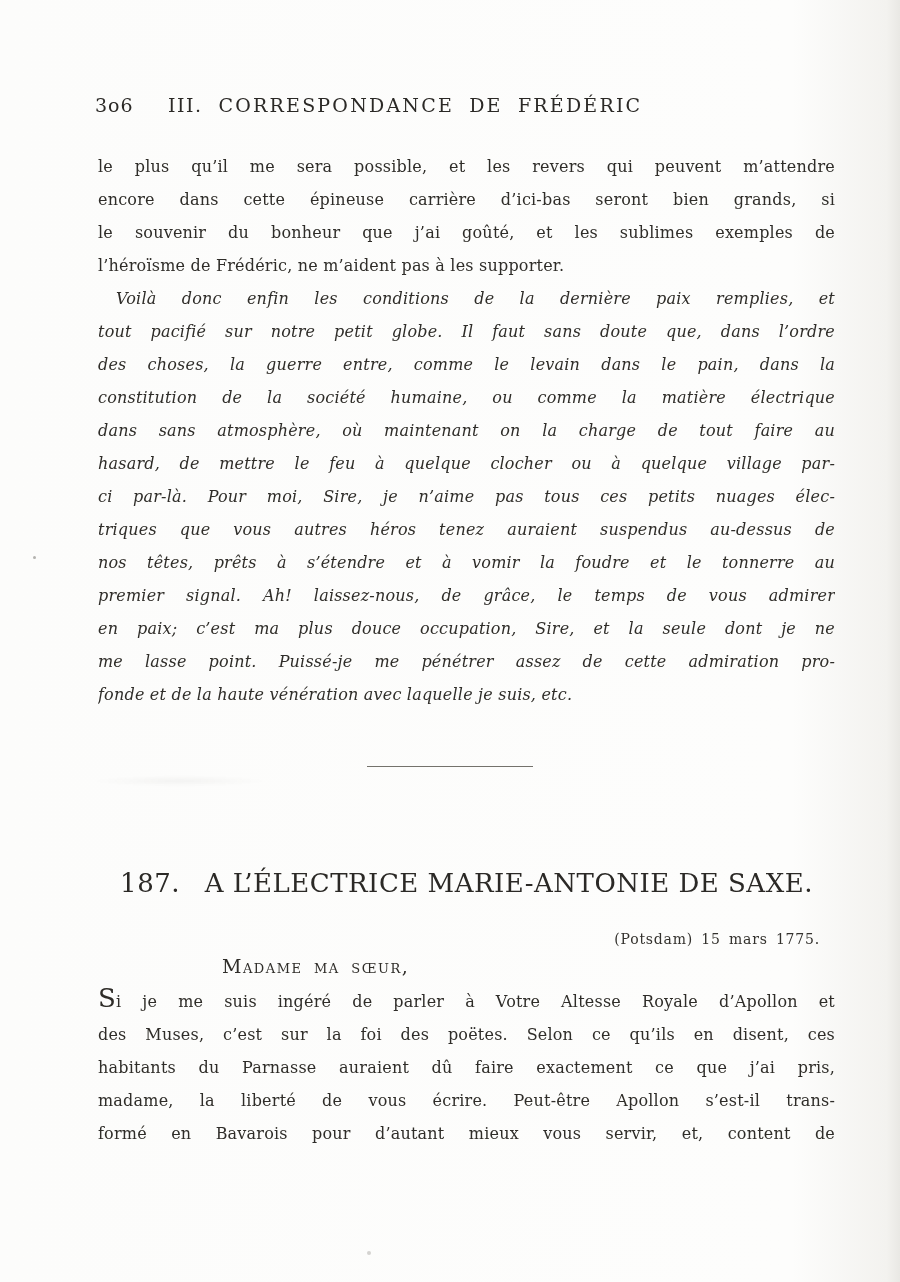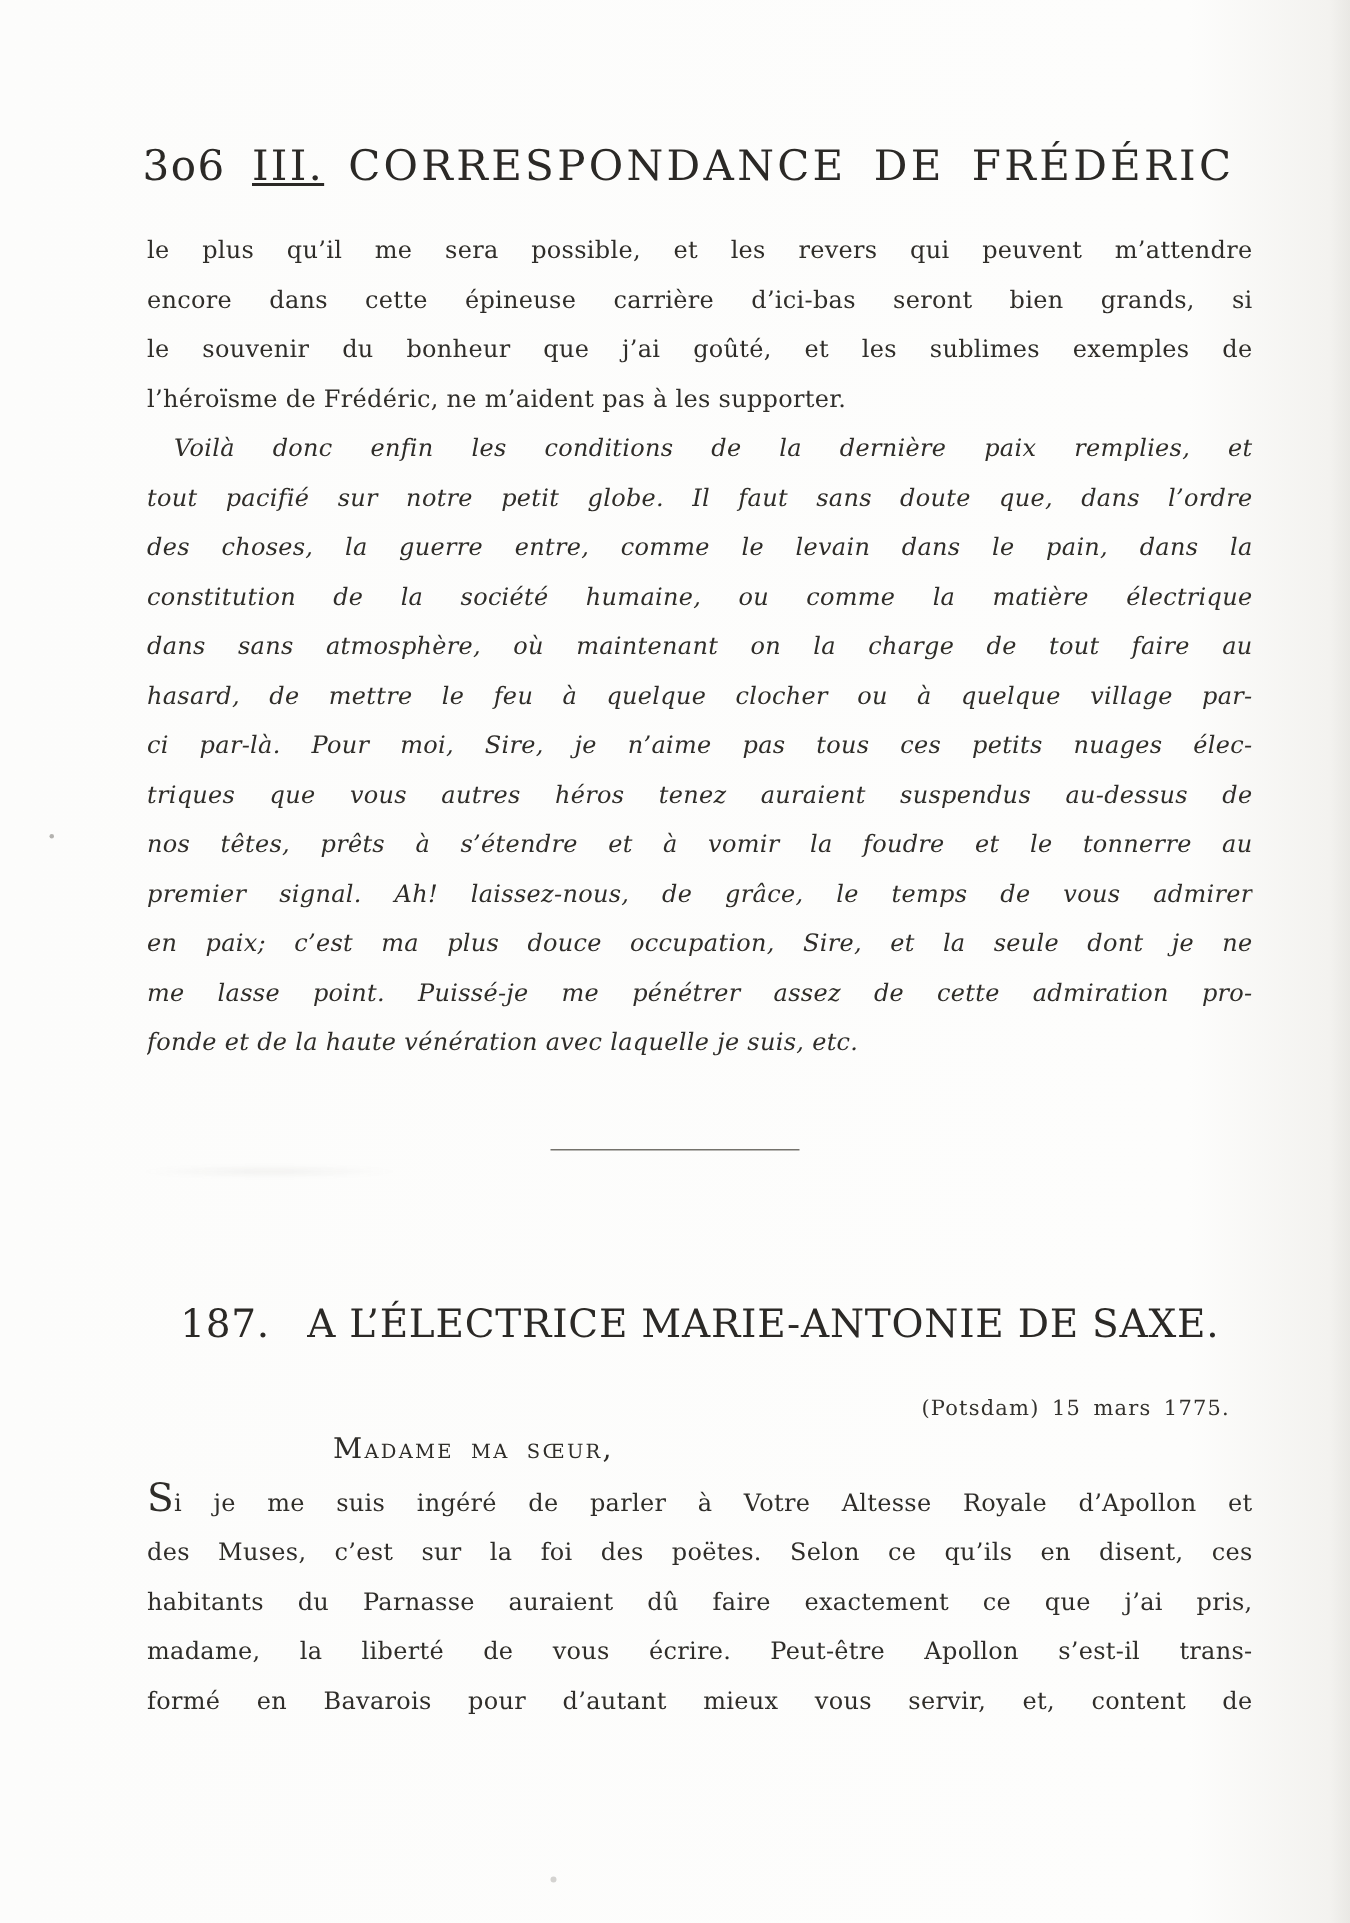--- a/index.html
+++ b/index.html
@@ -19,32 +19,31 @@
   }
 
   
   .running-header {
     position: absolute;
     top: 94px;
     left: 95px;
     width: 740px;
     display: flex;
     align-items: baseline;
-    font-size: 28px;
+    font-size: 19px;
     color: #2b2926;
     white-space: nowrap;
   }
   .pagenum {
     width: 73px;
     letter-spacing: 1px;
   }
   .chapter {
     margin-right: 16px;
     letter-spacing: 1.5px;
-    text-decoration: underline;
   }
   .running-title {
     letter-spacing: 2.2px;
     word-spacing: 7px;
   }
 
   
   .par {
     position: absolute;
     left: 98px;

